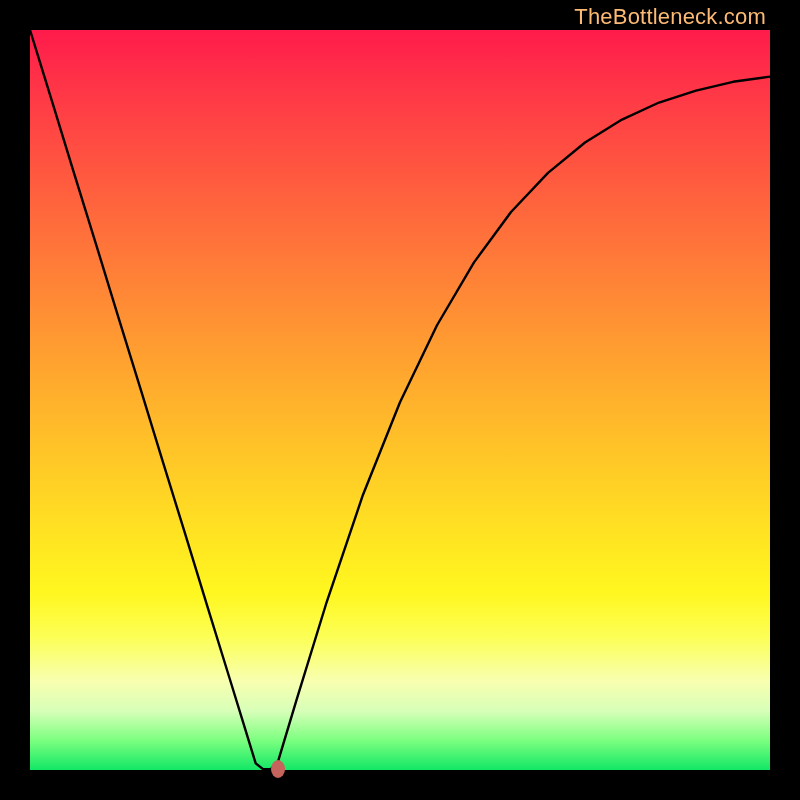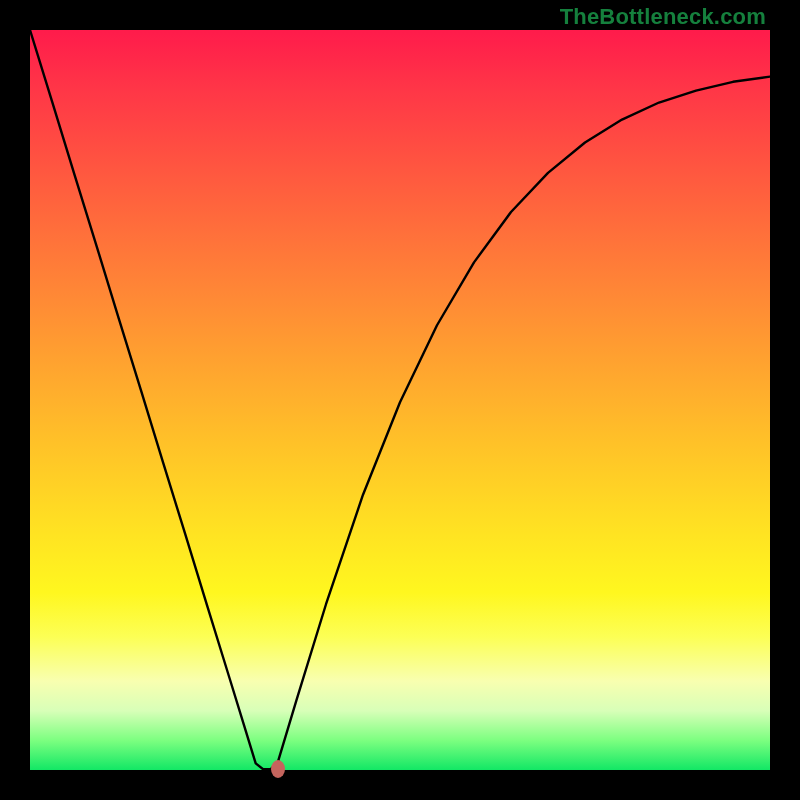--- a/index.html
+++ b/index.html
@@ -37,24 +37,24 @@
       #f8ffb0 88%,
       #d8ffb8 92%,
       #7cff80 96%,
       #12e765 100%
     );
   }
   .watermark {
     position: absolute;
     top: 4px;
     right: 34px;
-    color: #15803d;
+    color: #fdba74;
     font-size: 22px;
     letter-spacing: 0.2px;
-    font-weight: 700;
+    font-weight: 400;
     user-select: none;
   }
   svg.curve {
     position: absolute;
     left: 0;
     top: 0;
     width: 740px;
     height: 740px;
   }
   .marker {

